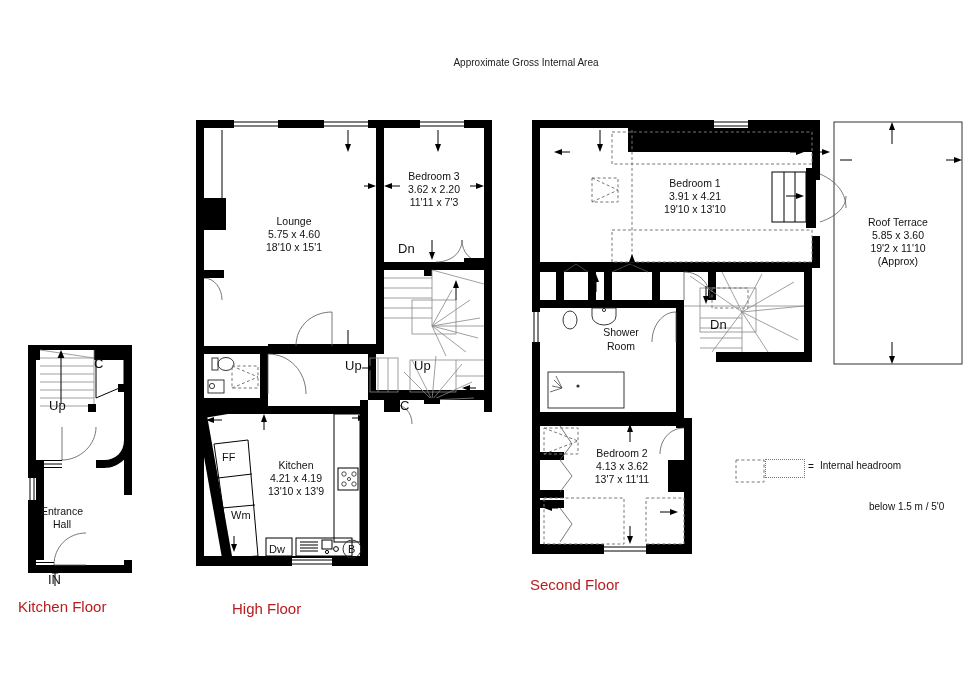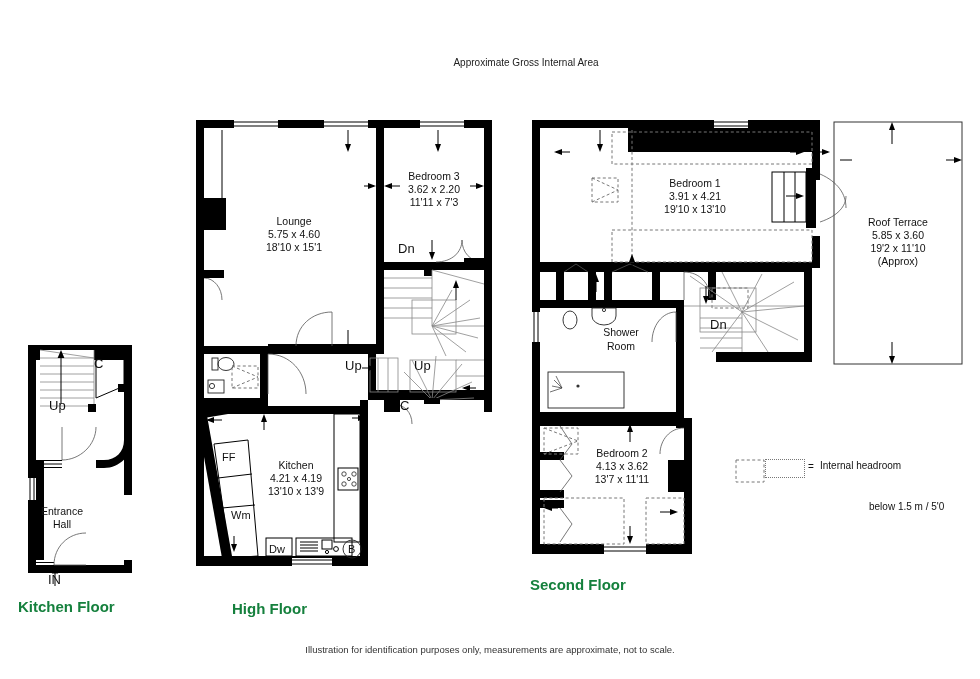--- a/index.html
+++ b/index.html
@@ -5,21 +5,21 @@
 <style>
   html,body{margin:0;padding:0;background:#ffffff;}
   body{width:980px;height:679px;overflow:hidden;
        font-family:"Liberation Sans","DejaVu Sans",sans-serif;color:#1a1a1a;}
   #page{position:relative;width:980px;height:679px;background:#fff;}
 
   .ttl{position:absolute;width:100%;text-align:center;font-weight:bold;
        font-size:19px;letter-spacing:.2px;color:#111;}
   .sub{position:absolute;width:100%;text-align:center;font-size:10px;color:#222;line-height:13px;padding-left:36px;}
 
-  .floorlabel{position:absolute;font-weight:bold;font-size:15px;color:#15803d;white-space:nowrap;}
+  .floorlabel{position:absolute;font-weight:normal;font-size:15px;color:#b91c1c;white-space:nowrap;}
 
   .roomtxt{position:absolute;text-align:center;font-size:10.5px;line-height:13.2px;
            color:#111;white-space:nowrap;}
   .small{position:absolute;font-size:13px;color:#111;white-space:nowrap;}
   .tiny{position:absolute;font-size:11px;color:#111;white-space:nowrap;}
 
   .foot{position:absolute;width:100%;text-align:center;font-size:9.5px;color:#333;line-height:13px;}
 
   .legendtxt{position:absolute;font-size:10px;color:#111;line-height:13px;white-space:nowrap;}
   .legendbox{position:absolute;border:1px dotted #777;background:#fff;}
@@ -453,15 +453,14 @@
   <div class="roomtxt" style="left:840px;top:242px;width:116px;">19'2 x 11'10</div>
   <div class="roomtxt" style="left:840px;top:255px;width:116px;">(Approx)</div>
 
   <div class="floorlabel" style="left:530px;top:576px;">Second Floor</div>
 
   <div class="legendbox" style="left:765px;top:459px;width:38px;height:17px;"></div>
   <div class="legendtxt" style="left:808px;top:460px;">=</div>
   <div class="legendtxt" style="left:820px;top:459px;">Internal headroom</div>
   <div class="legendtxt" style="left:869px;top:472px;margin-top:28px;">below 1.5 m / 5'0</div>
 
-  <div class="foot" style="top:643px;">Illustration for identification purposes only, measurements are approximate, not to scale.</div>
 
 </div>
 
 </body></html>

